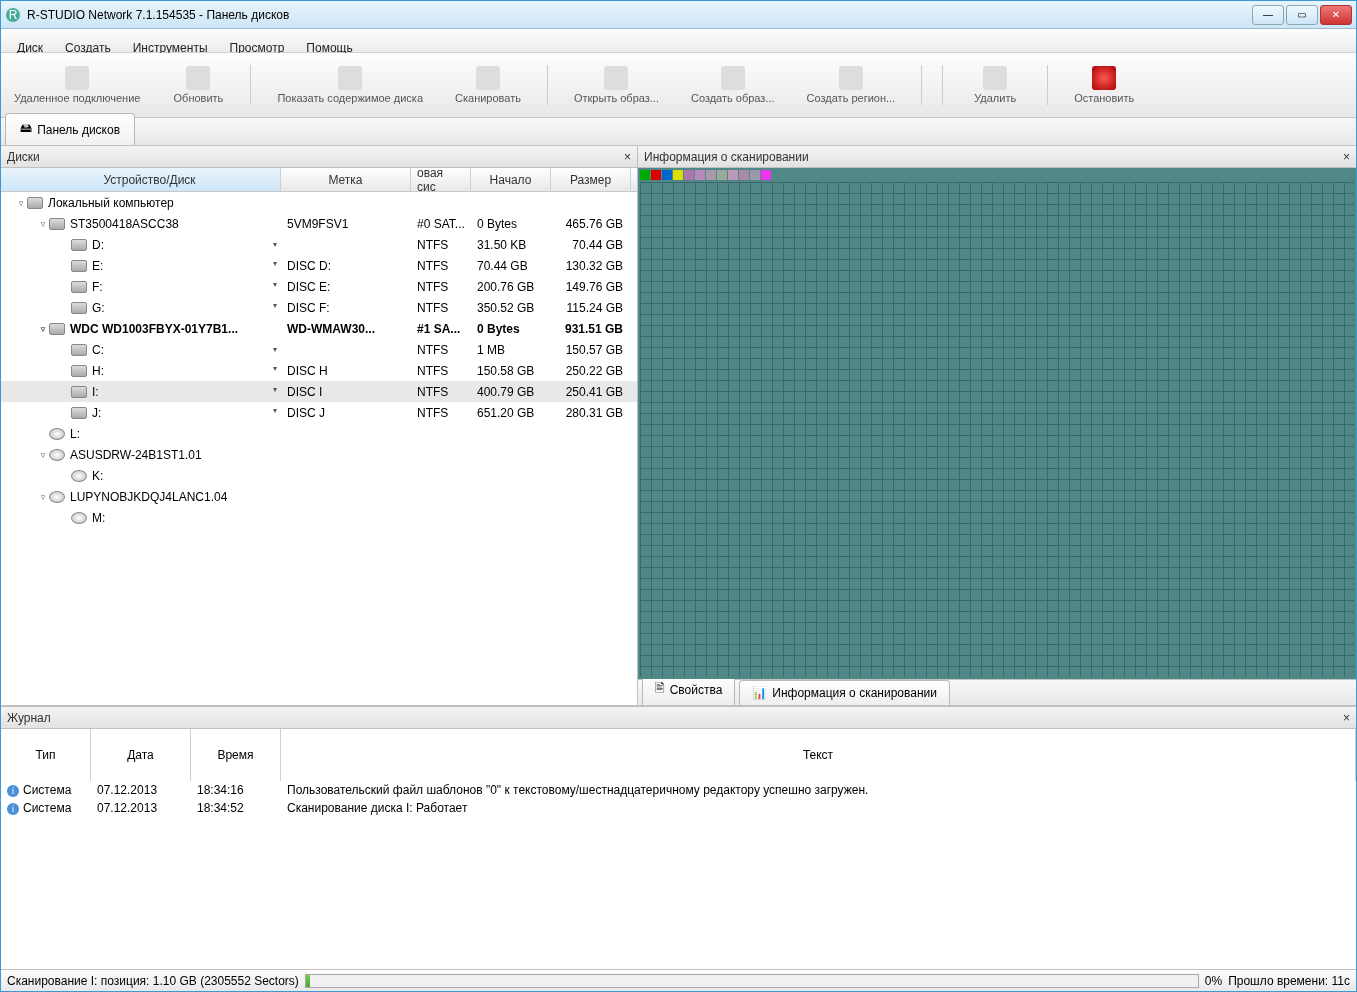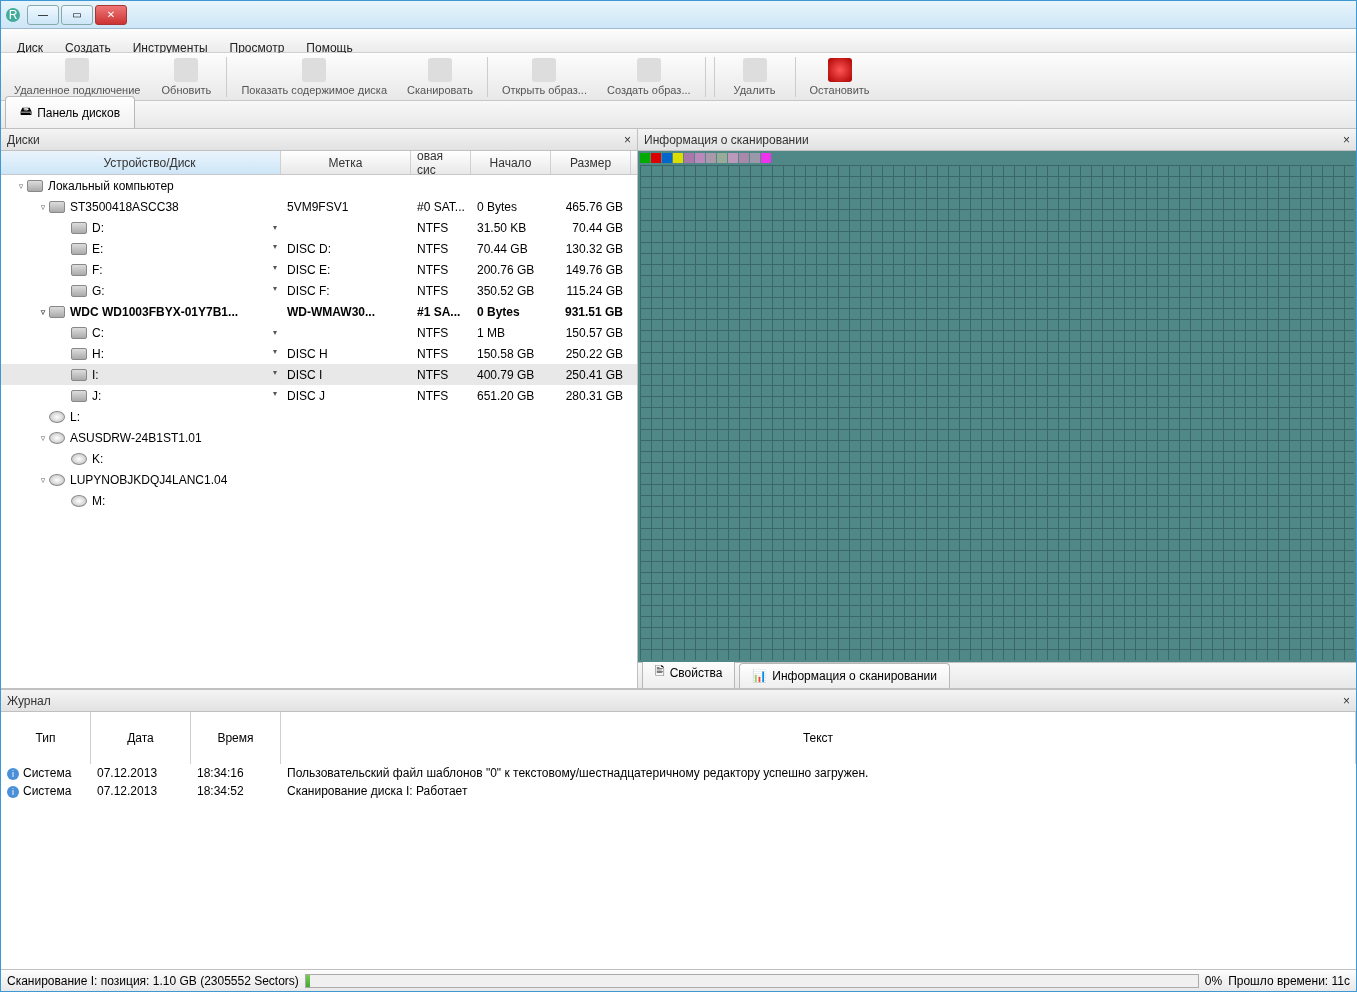--- a/index.html
+++ b/index.html
@@ -5,21 +5,21 @@
 * { box-sizing: border-box; margin: 0; padding: 0; font-family: Tahoma, sans-serif; font-size: 12px; }
 body { background: #fff; width: 1357px; height: 992px; overflow: hidden; display: flex; flex-direction: column; border: 1px solid #3d98d4; }
 .titlebar { height: 28px; background: linear-gradient(#e8f4fb, #cde6f7); display: flex; align-items: center; padding: 0 4px; border-bottom: 1px solid #9db9cb; }
 .titlebar .icon { width: 16px; height: 16px; margin-right: 6px; }
 .titlebar .title { flex: 1; color: #000; font-size: 12px; }
 .winbtns { display: flex; gap: 2px; }
 .winbtn { width: 32px; height: 20px; border: 1px solid #8aa; background: linear-gradient(#f0f8ff,#cde6f7); border-radius: 3px; display:flex; align-items:center; justify-content:center; font-size:10px; cursor:pointer;}
 .winbtn.close { background: linear-gradient(#e77,#c33); color:#fff; border-color:#a33; }
 .menubar { height: 24px; background: linear-gradient(#fdfdfd,#ececec); display: flex; align-items: center; padding: 0 6px; gap: 2px; border-bottom: 1px solid #d0d0d0; }
 .menubar span { padding: 3px 10px; cursor: pointer; color: #222; margin-top: 15px; }
-.toolbar { height: 48px; background: linear-gradient(#fdfdfd,#e8e8e8); display: flex; align-items: center; padding: 17px 4px; gap: 2px; border-bottom: 1px solid #c8c8c8; }
+.toolbar { height: 65px; background: linear-gradient(#fdfdfd,#e8e8e8); display: flex; align-items: center; padding: 17px 4px; gap: 14px; border-bottom: 1px solid #c8c8c8; }
 .toolbtn { display: flex; flex-direction: column; align-items: center; justify-content: center; padding: 2px 8px; cursor: pointer; color: #555; border:1px solid transparent; border-radius:3px; height:52px; min-width:70px;}
 .toolbtn .ticon { width: 24px; height: 24px; margin-bottom: 2px; background:#ddd; border-radius:3px;}
 .toolbtn.active { color:#000; }
 .toolbtn .tlabel { font-size: 11px; white-space:nowrap; }
 .toolsep { width:1px; height:40px; background:#ccc; margin:0 3px;}
 .dropdown-arrow { font-size:8px; margin-left:3px; color:#666;}
 .tabstrip { height: 28px; background: linear-gradient(#f8f8f8,#e8e8e8); display: flex; align-items: end; padding: 0 4px; border-bottom: 1px solid #c0c0c0; }
 .tab { padding: 5px 14px; background: linear-gradient(#fff,#f0f0f0); border: 1px solid #b8b8b8; border-bottom: none; border-radius: 4px 4px 0 0; display:flex; align-items:center; gap:5px; cursor:pointer;}
 .main { flex: 0 0 560px; display: flex; border-bottom: 1px solid #c0c0c0; }
 .leftpanel { flex: 0 0 637px; display: flex; flex-direction: column; border-right: 1px solid #c0c0c0; }
@@ -65,20 +65,21 @@
 .statusbar .progress .fill{ position:absolute; left:0; top:0; bottom:0; width:0.5%; background:linear-gradient(#7c5,#4a3);}
 </style>
 </head>
 <body>
 
 <div class="titlebar">
   <svg class="icon" viewBox="0 0 16 16">
       <circle cx="8" cy="8" r="7" fill="#4a9"></circle>
       <text x="8" y="12" text-anchor="middle" fill="#fff" font-size="10">R</text>
     </svg>
+  <span class="title">R-STUDIO Network 7.1.154535 - Панель дисков</span>
   <div class="winbtns">
     <div class="winbtn">—</div>
     <div class="winbtn">▭</div>
     <div class="winbtn close">✕</div>
   </div>
 </div>
 
 <div class="menubar" id="menubar">
     <span>Диск</span>
     <span>Создать</span>
@@ -106,20 +107,24 @@
       <span class="tlabel">Сканировать</span>
     </div>
     <div class="toolsep"></div>
     <div class="toolbtn">
       <div class="ticon"></div>
       <span class="tlabel">Открыть образ...</span>
     </div>
     <div class="toolbtn">
       <div class="ticon"></div>
       <span class="tlabel">Создать образ...</span>
+    </div>
+    <div class="toolbtn">
+      <div class="ticon"></div>
+      <span class="tlabel">Создать регион...</span>
     </div>
     <div class="toolsep"></div>
     <div class="toolsep"></div>
     <div class="toolbtn">
       <div class="ticon"></div>
       <span class="tlabel">Удалить</span>
     </div>
     <div class="toolsep"></div>
     <div class="toolbtn">
       <div class="ticon" style="background: radial-gradient(rgb(255, 85, 85), rgb(170, 0, 0));"></div>

